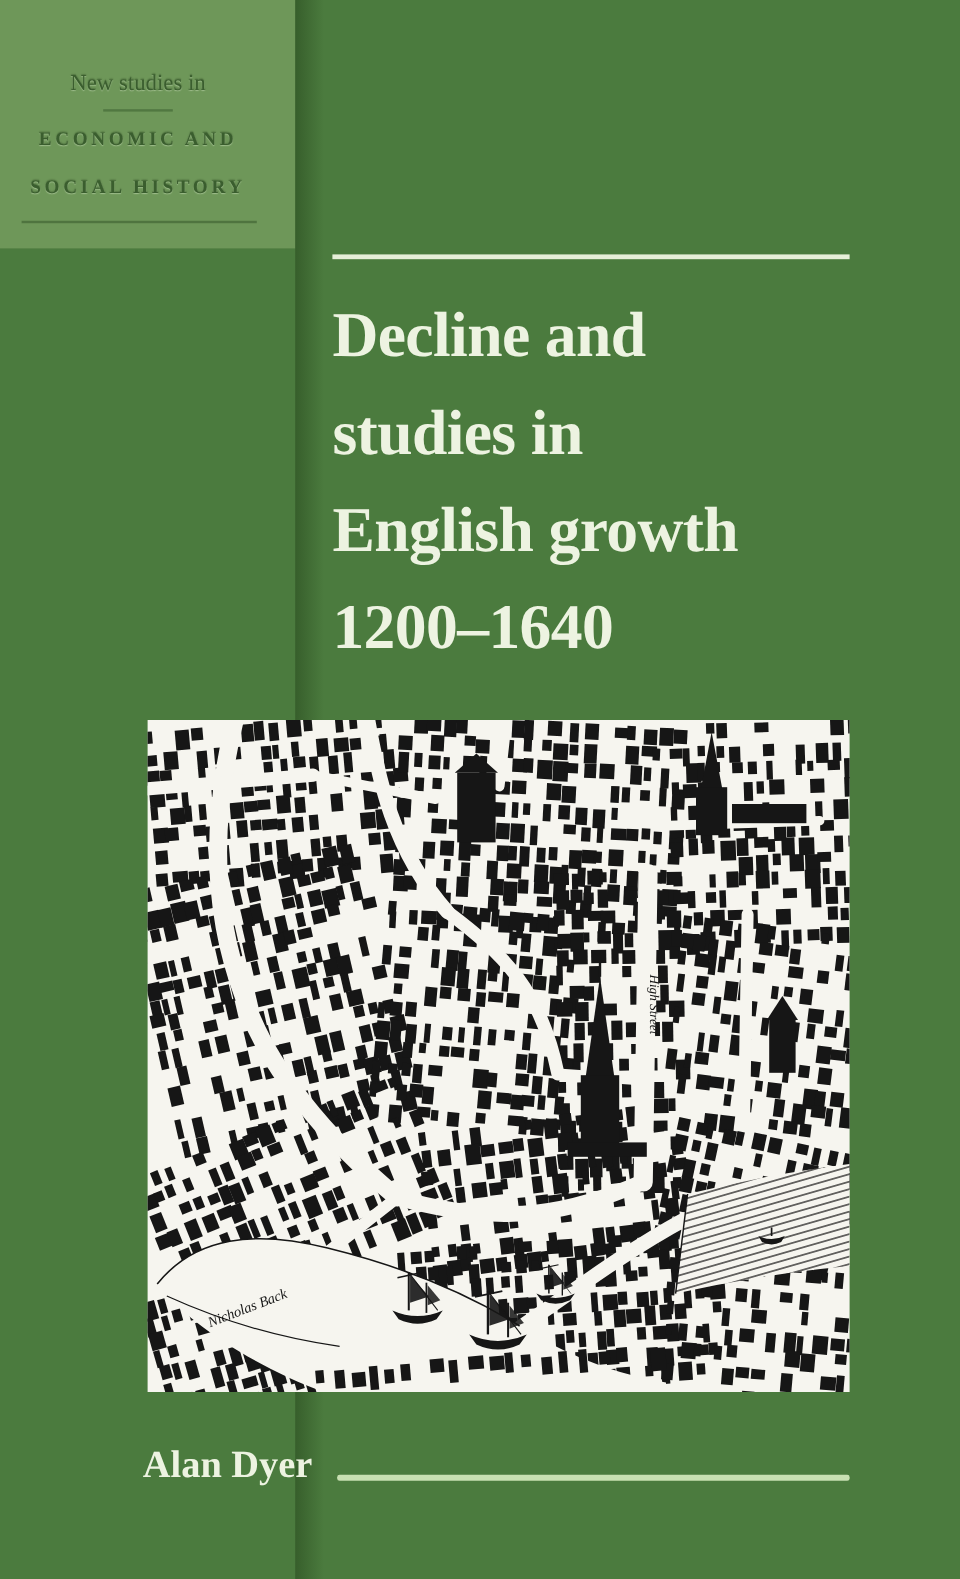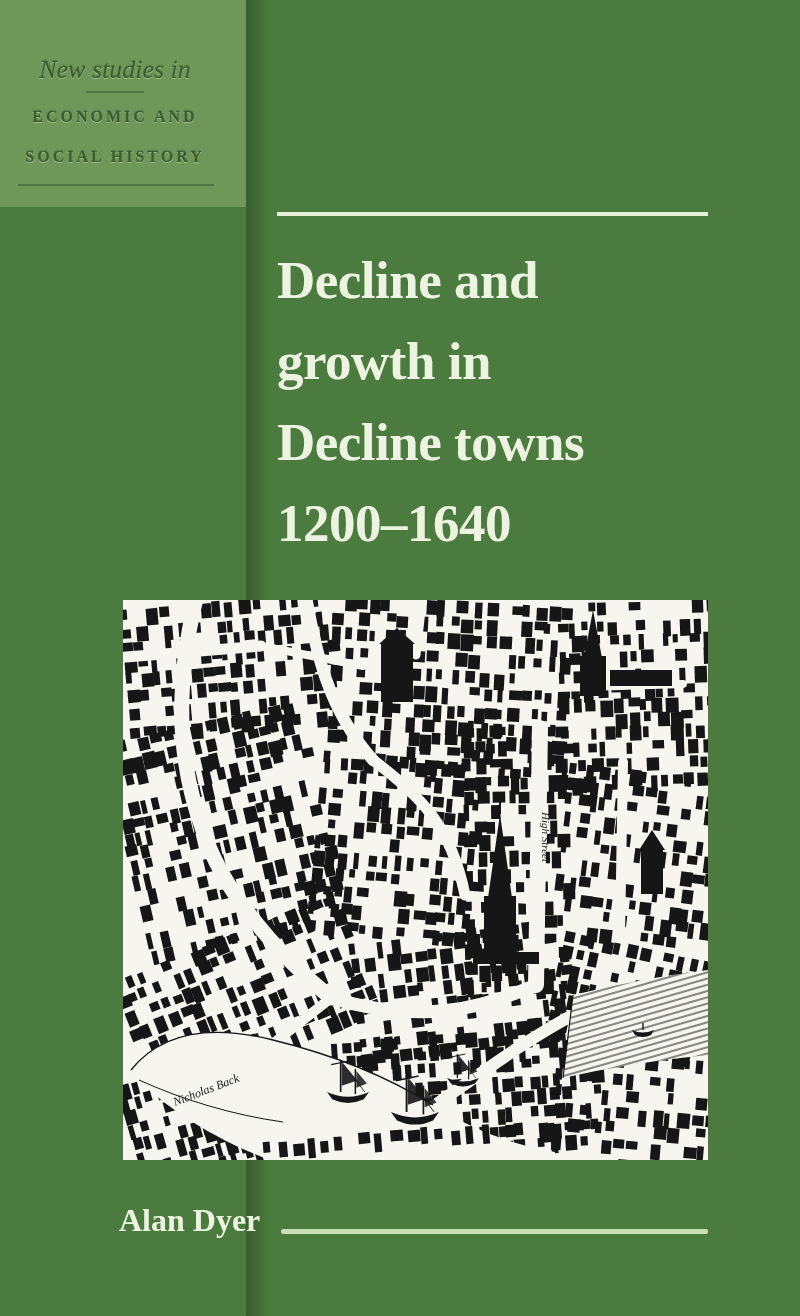--- a/index.html
+++ b/index.html
@@ -10,21 +10,21 @@
   }
   .series-panel{
     position:absolute;left:0;top:0;width:246px;height:207px;
     background:var(--panel,#6e9759);
   }
   .series-text{
     position:absolute;left:14px;top:54px;width:202px;text-align:center;
     color:var(--emboss,#3a5e2e);
     text-shadow:0 1px 1px rgba(226,242,210,.45), 0 -1px 1px rgba(14,34,8,.28);
   }
-  .series-line1{font-style:italic;font-size:26px;line-height:32px;}
+  .series-line1{font-size:19px;line-height:32px;}
   .series-rule-short{width:58px;height:2px;margin:5px auto 4px;background:var(--emboss,#3a5e2e);opacity:.55;}
   .series-caps{font-weight:bold;font-size:16px;line-height:40px;letter-spacing:3px;white-space:nowrap;}
   .series-rule{position:absolute;left:18px;top:184px;width:196px;height:2px;background:var(--emboss,#3a5e2e);opacity:.6;}
   .groove{
     position:absolute;left:246px;top:0;width:24px;height:1316px;
     background:linear-gradient(to right, rgba(22,48,13,.38), rgba(22,48,13,0));
   }
   .title-rule{position:absolute;left:277px;top:212px;width:431px;height:4px;background:var(--rule,#e6efd8);}
   .title{
     position:absolute;left:277px;top:240px;
@@ -53,22 +53,22 @@
     </div>
     <div class="series-rule"></div>
   </div>
 
   <div class="groove"></div>
 
   <div class="title-rule"></div>
 
   <div class="title">
     <div>Decline and</div>
-    <div>growth in</div>
-    <div>Decline towns</div>
+    <div>studies in</div>
+    <div>English growth</div>
     <div>1200–1640</div>
   </div>
 
   <div class="map-plate">
     <svg id="map-svg" width="585" height="560" viewBox="0 0 585 560" xmlns="http://www.w3.org/2000/svg">
         <defs>
           <pattern id="hatch" width="7" height="6" patternUnits="userSpaceOnUse" patternTransform="rotate(-16)">
             <rect width="7" height="6" fill="#f6f5ef"></rect>
             <path d="M0,3 H7" stroke="#161616" stroke-width="1"></path>
           </pattern>

